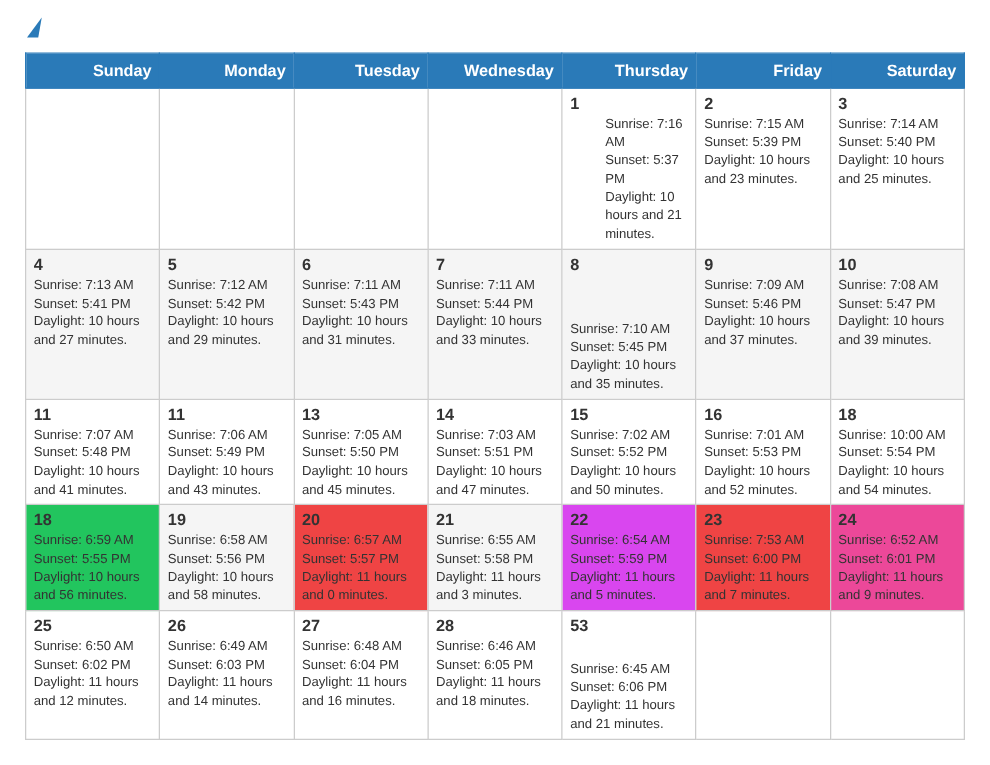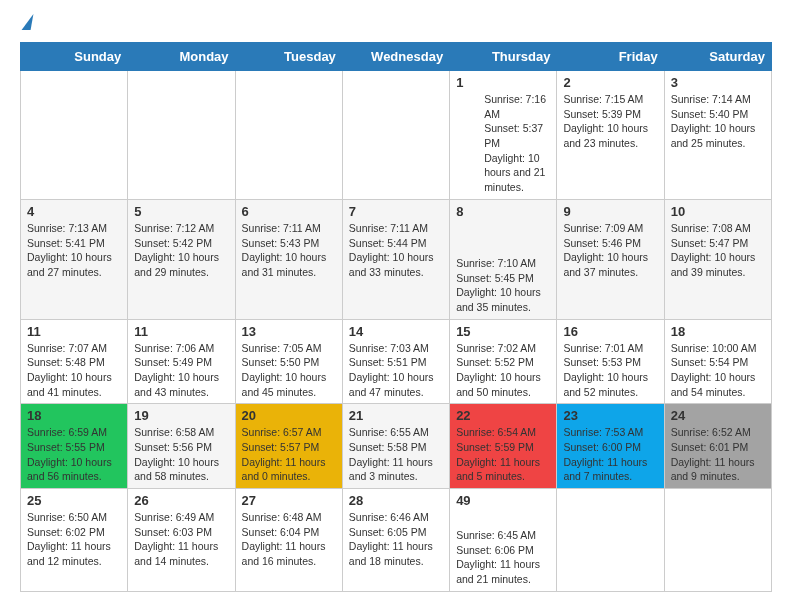--- a/index.html
+++ b/index.html
@@ -224,45 +224,45 @@
           <div class="cell-text" style="white-space: pre-line;">Sunrise: 6:59 AM
 Sunset: 5:55 PM
 Daylight: 10 hours and 56 minutes.</div>
         </td>
         <td style="background: rgb(245, 245, 245);">
           <span class="day-num">19</span>
           <div class="cell-text" style="white-space: pre-line;">Sunrise: 6:58 AM
 Sunset: 5:56 PM
 Daylight: 10 hours and 58 minutes.</div>
         </td>
-        <td style="background: #eab308;">
+        <td style="background: #ef4444;">
           <span class="day-num">20</span>
           <div class="cell-text" style="white-space: pre-line;">Sunrise: 6:57 AM
 Sunset: 5:57 PM
 Daylight: 11 hours and 0 minutes.</div>
         </td>
         <td style="background: rgb(245, 245, 245);">
           <span class="day-num">21</span>
           <div class="cell-text" style="white-space: pre-line;">Sunrise: 6:55 AM
 Sunset: 5:58 PM
 Daylight: 11 hours and 3 minutes.</div>
         </td>
-        <td style="background: #ef4444;">
+        <td style="background: #d946ef;">
           <span class="day-num">22</span>
           <div class="cell-text" style="white-space: pre-line;">Sunrise: 6:54 AM
 Sunset: 5:59 PM
 Daylight: 11 hours and 5 minutes.</div>
         </td>
-        <td style="background: #0ea5e9; margin-left: 19px;">
+        <td style="background: #ef4444; margin-left: 19px;">
           <span class="day-num">23</span>
           <div class="cell-text" style="white-space: pre-line;">Sunrise: 7:53 AM
 Sunset: 6:00 PM
 Daylight: 11 hours and 7 minutes.</div>
         </td>
-        <td style="background: #a3a3a3;">
+        <td style="background: #ec4899;">
           <span class="day-num">24</span>
           <div class="cell-text" style="white-space: pre-line;">Sunrise: 6:52 AM
 Sunset: 6:01 PM
 Daylight: 11 hours and 9 minutes.</div>
         </td>
       </tr>
       <tr>
         <td>
           <span class="day-num">25</span>
           <div class="cell-text" style="white-space: pre-line;">Sunrise: 6:50 AM
@@ -281,21 +281,21 @@
 Sunset: 6:04 PM
 Daylight: 11 hours and 16 minutes.</div>
         </td>
         <td>
           <span class="day-num">28</span>
           <div class="cell-text" style="white-space: pre-line;">Sunrise: 6:46 AM
 Sunset: 6:05 PM
 Daylight: 11 hours and 18 minutes.</div>
         </td>
         <td>
-          <span class="day-num">49</span>
+          <span class="day-num">53</span>
           <div class="cell-text" style="white-space: pre-line; margin-top: 20px;">Sunrise: 6:45 AM
 Sunset: 6:06 PM
 Daylight: 11 hours and 21 minutes.</div>
         </td>
         <td class="day-empty"></td>
         <td class="day-empty"></td>
       </tr>
     </tbody>
 </table>
 

